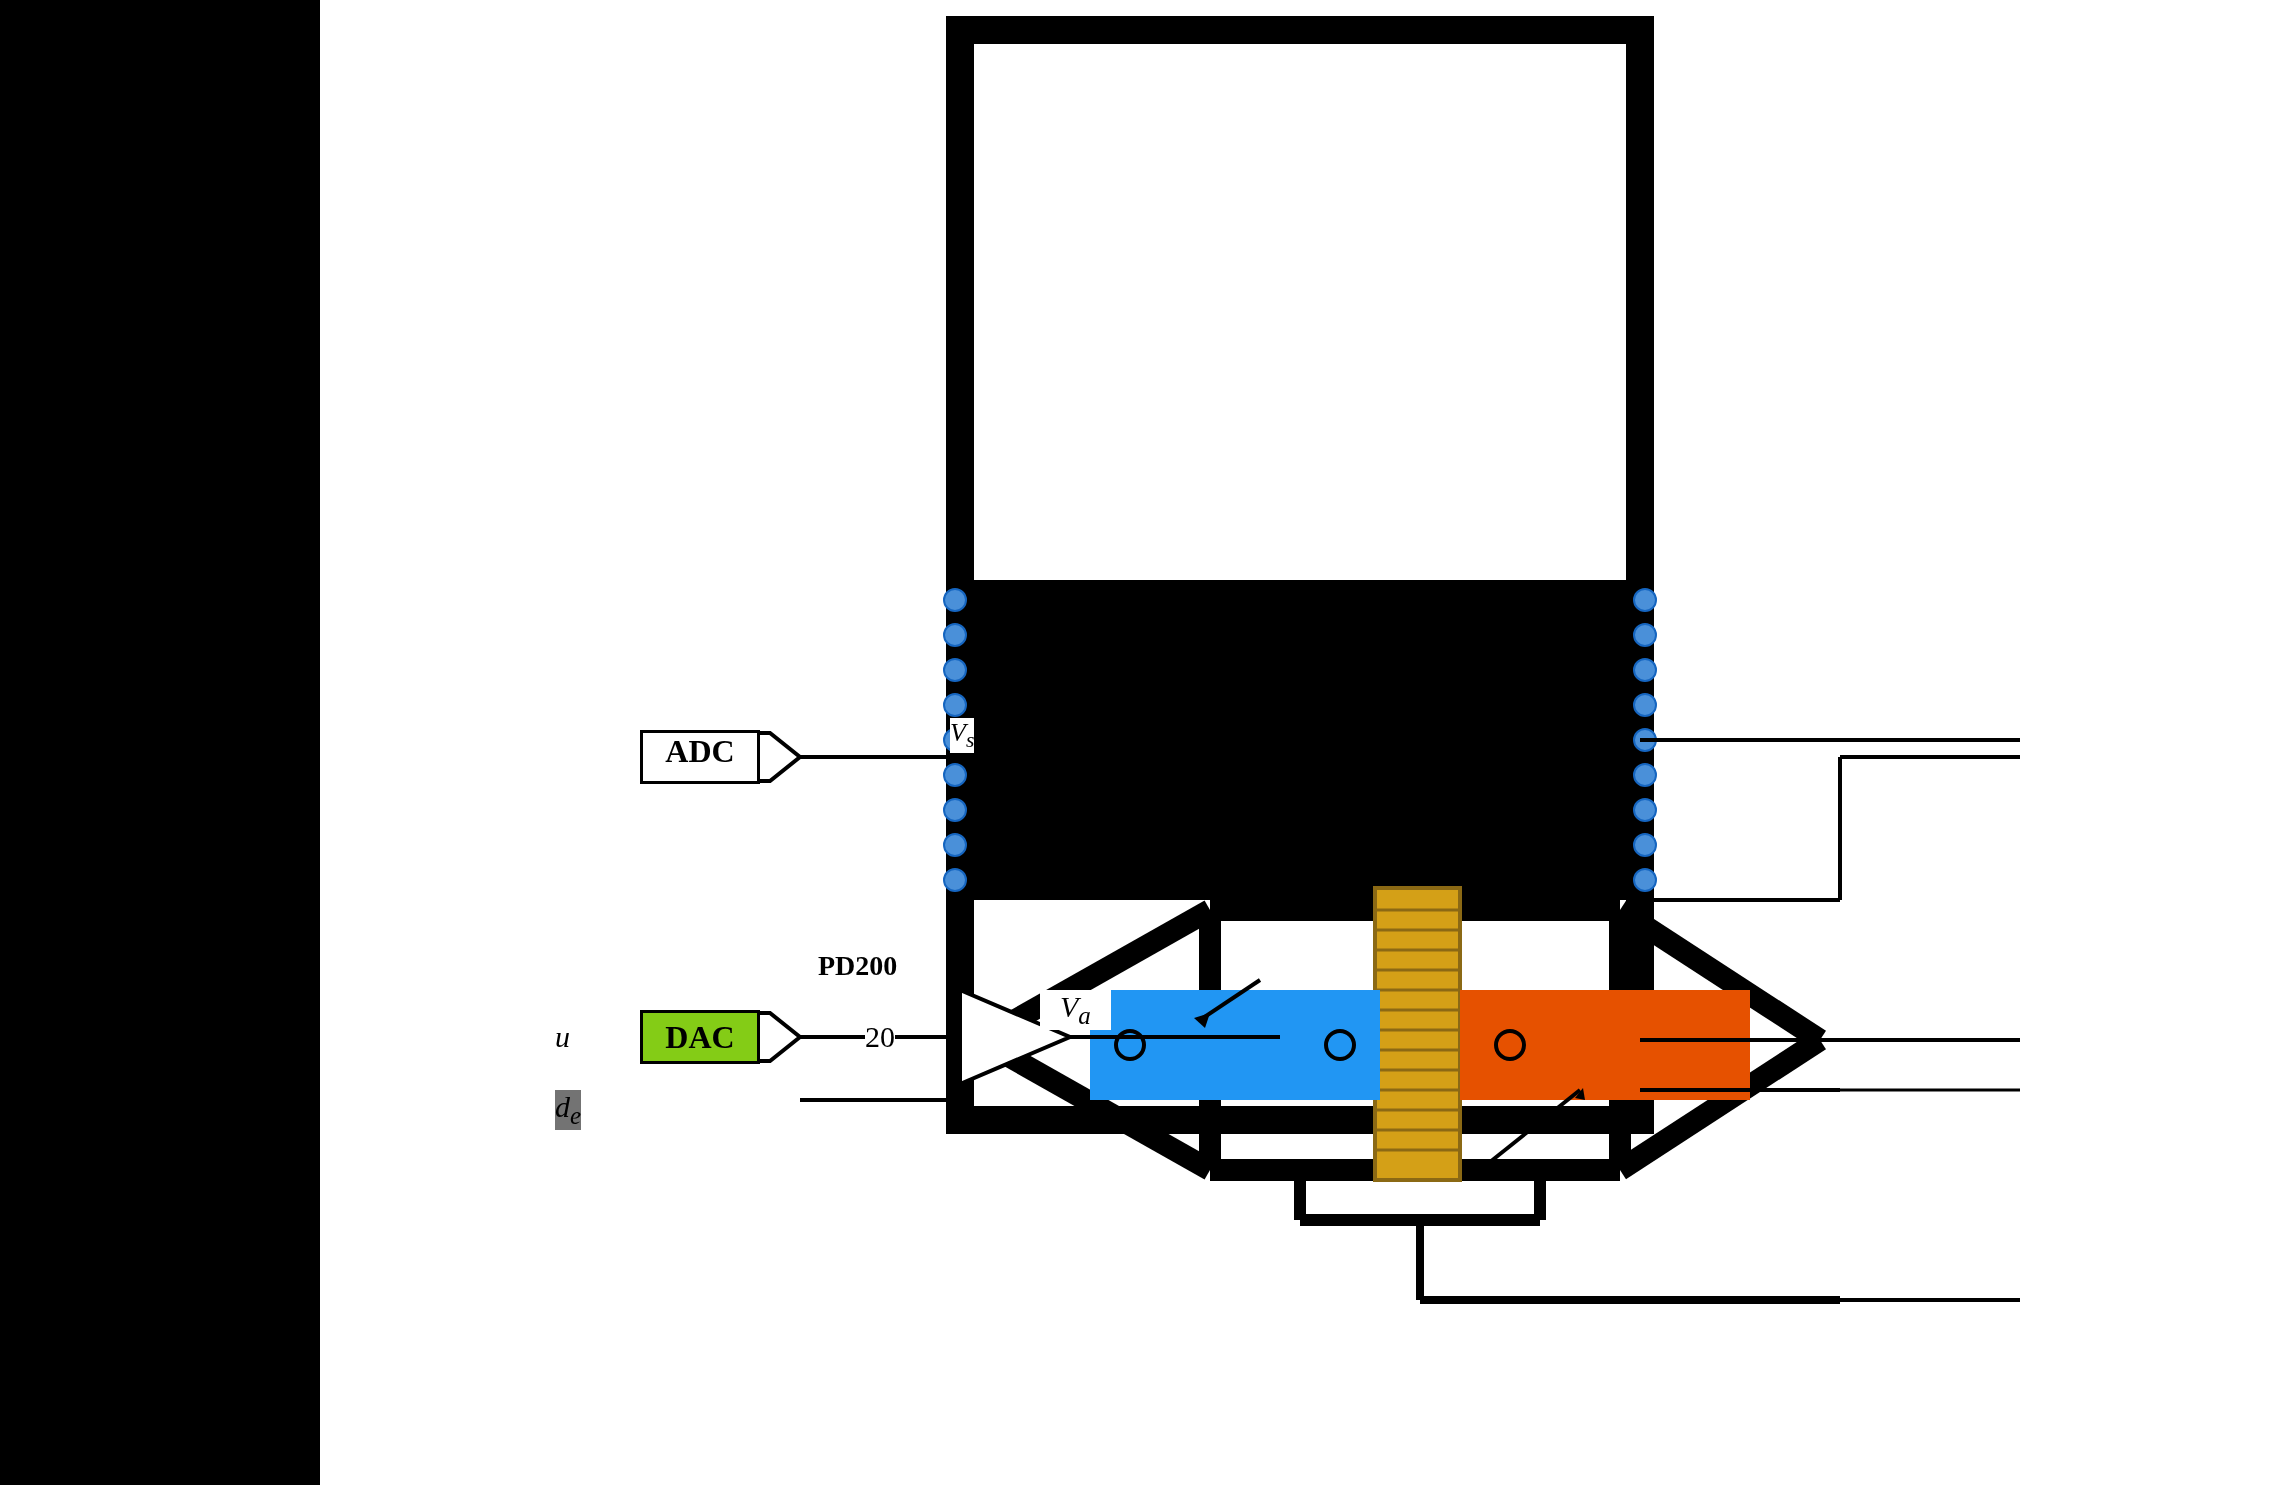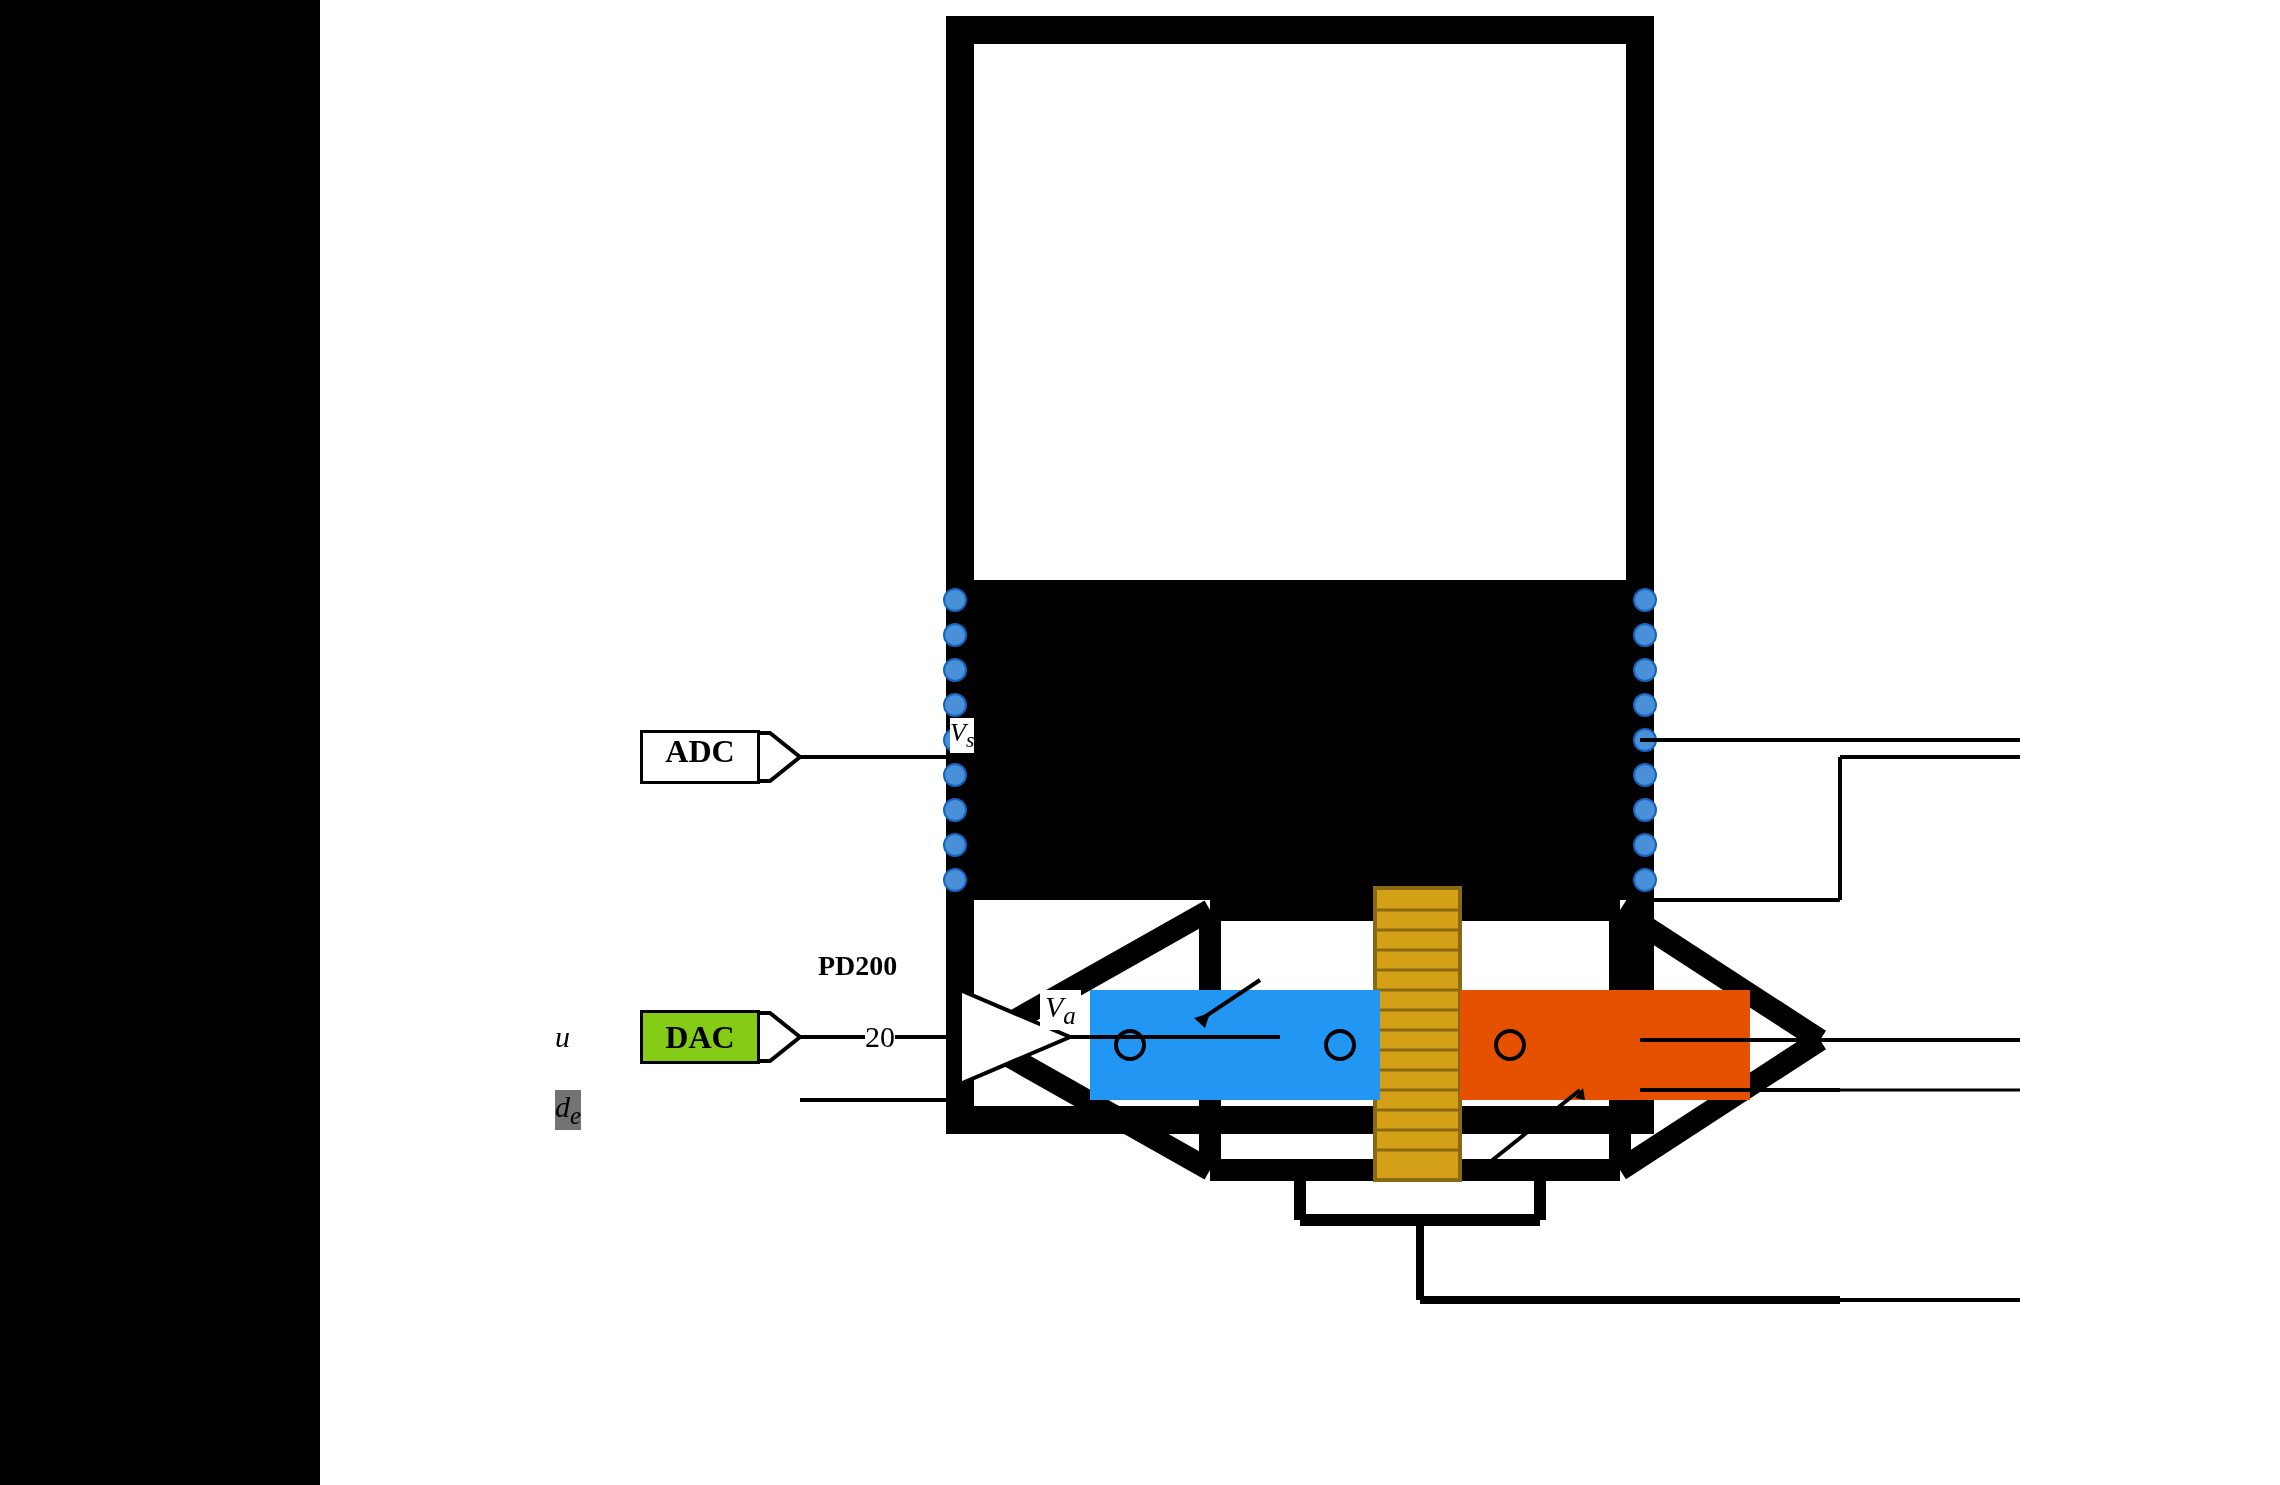--- a/index.html
+++ b/index.html
@@ -220,21 +220,21 @@
   </div>
 
   <div class="math-label label-20">
     <span>20</span>
   </div>
 
   <div class="math-label label-vs">
     <em>V</em><sub>s</sub>
   </div>
 
-  <div style="position:absolute; left:720px; top:990px; font-size:30px; font-style:italic; background:#fff; padding:0 5px;">
+  <div style="position:absolute; left:720px; top:990px; font-size:30px; font-style:italic; background:#fff; padding:0 20px;">
     <em>V</em><sub>a</sub>
   </div>
 
   <div style="position:absolute; left:235px; top:1020px; font-size:30px; font-style:italic; background:#fff;">
     <em>u</em>
   </div>
 
   <div style="position:absolute; left:235px; top:1090px; font-size:30px; font-style:italic; background:#737373;">
     <em>d</em><sub>e</sub>
   </div>

